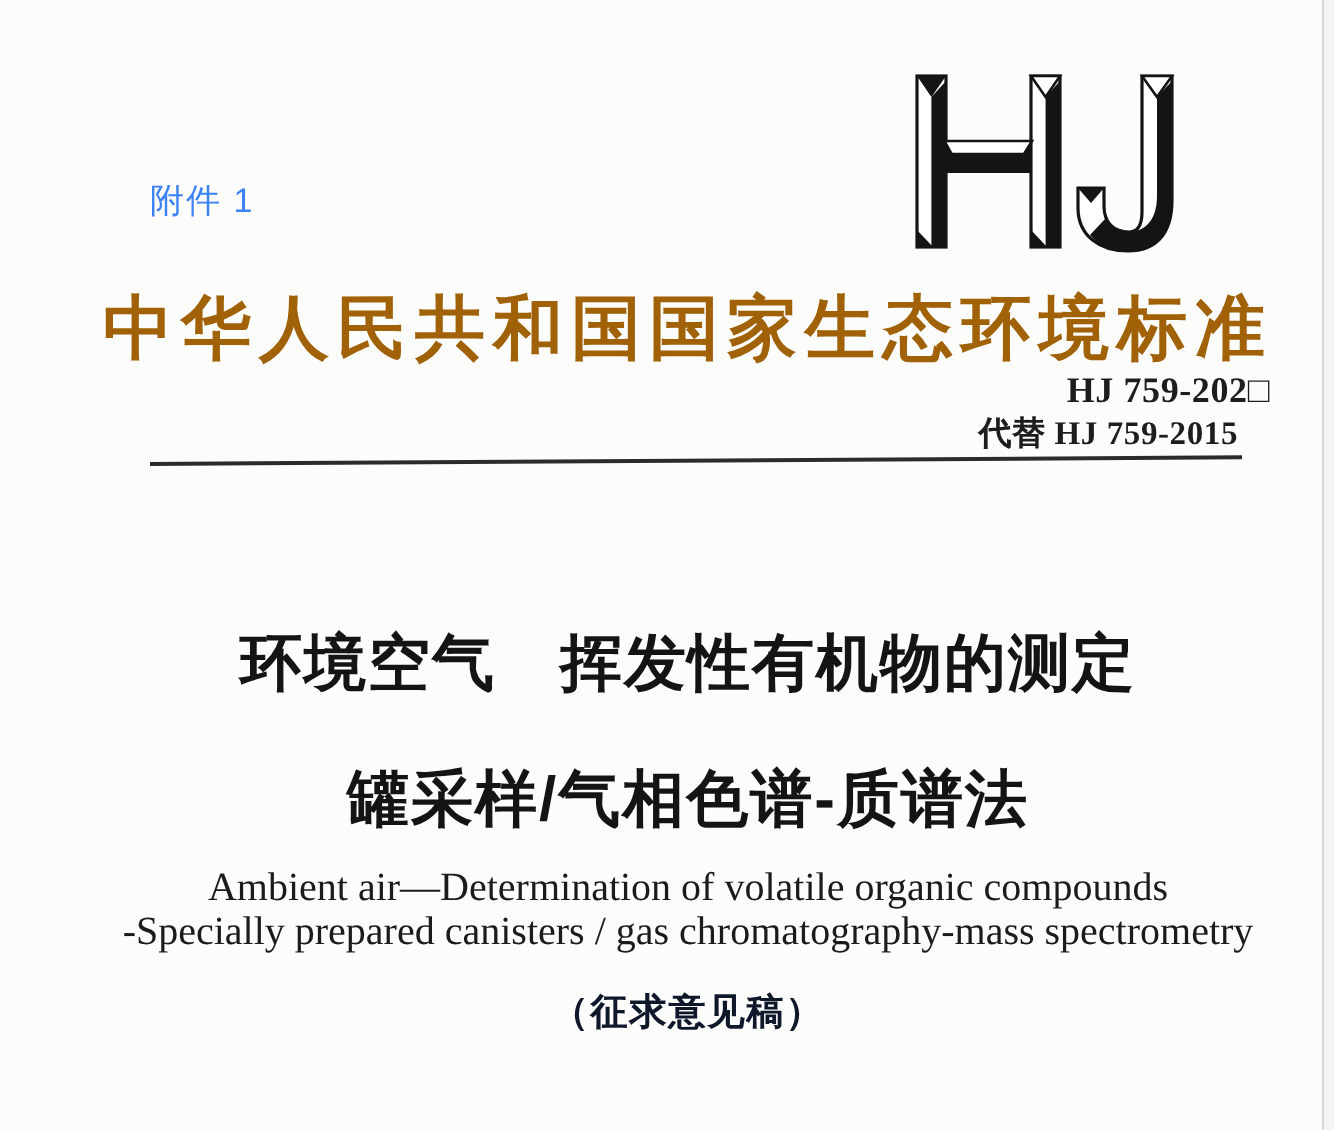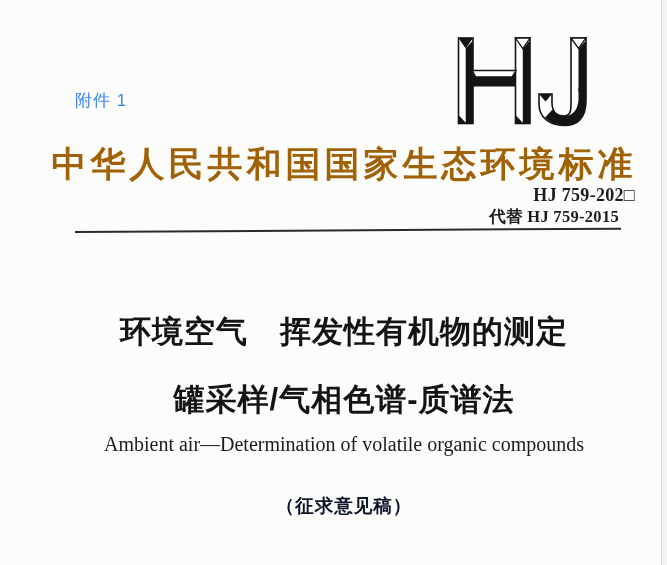--- a/index.html
+++ b/index.html
@@ -89,17 +89,18 @@
 
   <div class="std-num">HJ 759-202□</div>
   <div class="std-replaces">代替 HJ 759-2015</div>
 
   <div class="rule"></div>
 
   <h2 class="center-stack doc-zh1">环境空气　挥发性有机物的测定</h2>
   <h2 class="center-stack doc-zh2">罐采样/气相色谱-质谱法</h2>
 
   <div class="center-stack doc-en1">Ambient air—Determination of volatile organic compounds</div>
+  <div class="center-stack doc-en2">-Specially prepared canisters / gas chromatography-mass spectrometry</div>
 
   <div class="center-stack draft">（征求意见稿）</div>
 
   <div class="scan-edge"></div>
 </div>
 
 </body></html>

